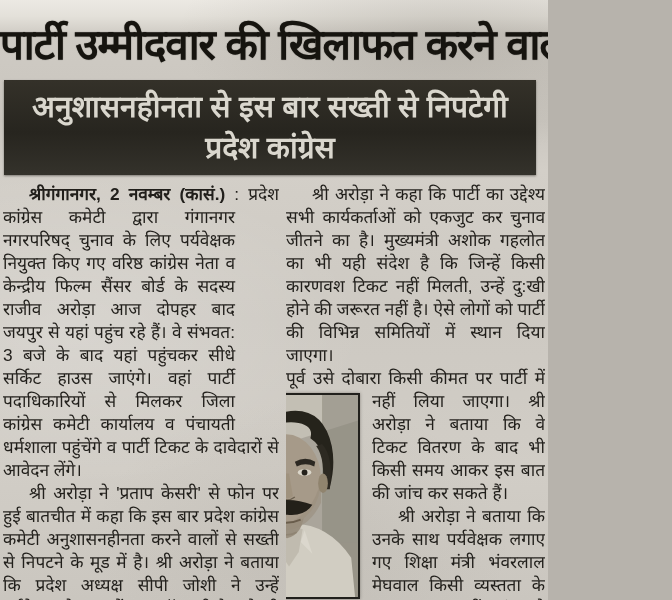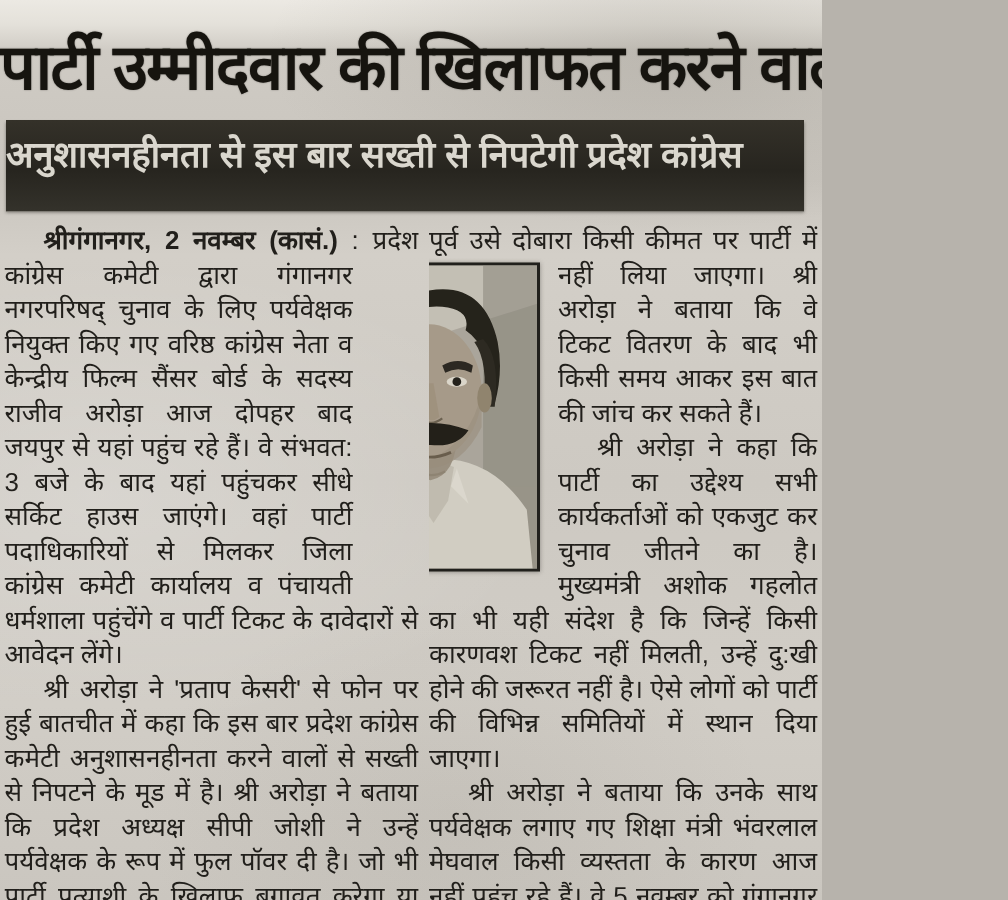--- a/index.html
+++ b/index.html
@@ -17,22 +17,22 @@
   .speck-a{width:9px;height:7px;left:592px;top:6px;transform:rotate(20deg);}
   .speck-b{width:5px;height:4px;left:556px;top:148px;}
   .speck-c{width:4px;height:4px;left:612px;top:100px;}
 
   .headline{padding-top:18px;text-align:center;font-weight:bold;
     font-size:42px;line-height:53px;color:#16140f;letter-spacing:-1px;
     text-shadow:0 0 1px rgba(20,18,14,.55);}
   .headline .hl-line{white-space:nowrap;}
 
   .subhead-bar{margin:9px 12px 0 4px;background:linear-gradient(180deg,#343129 0,#27251f 55%,#34322b 100%);
-    color:#dad7ce;text-align:left;font-size:24px;font-weight:bold;
-    padding:5px 0 23px;box-shadow:0 1px 2px rgba(40,38,32,.5);}
+    color:#dad7ce;text-align:center;font-size:30px;font-weight:bold;
+    padding:5px 0 8px;box-shadow:0 1px 2px rgba(40,38,32,.5);}
 
   .body-cols{display:flex;gap:7px;padding:8px 3px 0 3px;
     font-size:17.3px;line-height:23px;text-align:justify;color:#211f1b;}
   .col{overflow:hidden;}
   .col-left{width:340px;}
   .col-right{width:319px;}
   .para{margin:0;}
   .para.indent{text-indent:26px;}
   .dateline{font-weight:bold;}
 
@@ -71,20 +71,23 @@
       <p class="para indent">
         <span class="spacer-float"></span>
         <span class="dateline">श्रीगंगानगर, 2 नवम्बर (कासं.)</span><span> : प्रदेश कांग्रेस कमेटी द्वारा गंगानगर नगरपरिषद् चुनाव के लिए पर्यवेक्षक नियुक्त किए गए वरिष्ठ कांग्रेस नेता व केन्द्रीय फिल्म सैंसर बोर्ड के सदस्य राजीव अरोड़ा आज दोपहर बाद जयपुर से यहां पहुंच रहे हैं। वे संभवत: 3 बजे के बाद यहां पहुंचकर सीधे सर्किट हाउस जाएंगे। वहां पार्टी पदाधिकारियों से मिलकर जिला कांग्रेस कमेटी कार्यालय व पंचायती धर्मशाला पहुंचेंगे व पार्टी टिकट के दावेदारों से आवेदन लेंगे।</span>
       </p>
       <p class="para indent">
         <span>श्री अरोड़ा ने 'प्रताप केसरी' से फोन पर हुई बातचीत में कहा कि इस बार प्रदेश कांग्रेस कमेटी अनुशासनहीनता करने वालों से सख्ती से निपटने के मूड में है। श्री अरोड़ा ने बताया कि प्रदेश अध्यक्ष सीपी जोशी ने उन्हें पर्यवेक्षक के रूप में फुल पॉवर दी है। जो भी पार्टी प्रत्याशी के खिलाफ बगावत करेगा या भीतरघात करने की कोशिश करेगा, उसे मैं 6 वर्ष के लिए पार्टी से निष्कासित कर दूंगा और 6 वर्ष से</span>
       </p>
     </div>
 
     <div class="col col-right">
+      <p class="para indent">
+        <span>श्री अरोड़ा ने कहा कि पार्टी का उद्देश्य सभी कार्यकर्ताओं को एकजुट कर चुनाव जीतने का है। मुख्यमंत्री अशोक गहलोत का भी यही संदेश है कि जिन्हें किसी कारणवश टिकट नहीं मिलती, उन्हें दु:खी होने की जरूरत नहीं है। ऐसे लोगों को पार्टी की विभिन्न समितियों में स्थान दिया जाएगा।</span>
+      </p>
       <p class="para">
         <span class="photo-float">
           <span class="photo-box" role="img" aria-label="राजीव अरोड़ा">
             <svg viewBox="0 0 141 206" preserveAspectRatio="none">
 
               <rect x="0" y="0" width="141" height="206" fill="#b0aba1"></rect>
               <polygon points="0,0 141,0 141,26 0,70" fill="#cfcabf" opacity="0.85"></polygon>
               <rect x="104" y="0" width="37" height="206" fill="#8d887e" opacity="0.55"></rect>
               <rect x="0" y="150" width="141" height="56" fill="#9d988e" opacity="0.5"></rect>
 
@@ -121,21 +124,18 @@
               <path d="M52,140 L46,164 L58,152 Z" fill="#e4e0d6"></path>
               <path d="M86,138 L94,162 L82,150 Z" fill="#e4e0d6"></path>
 
               <rect x="0" y="0" width="141" height="206" fill="#555049" opacity="0.06"></rect>
             </svg>
           </span>
         </span>
         <span>पूर्व उसे दोबारा किसी कीमत पर पार्टी में नहीं लिया जाएगा। श्री अरोड़ा ने बताया कि वे टिकट वितरण के बाद भी किसी समय आकर इस बात की जांच कर सकते हैं।</span>
       </p>
       <p class="para indent">
-        <span>श्री अरोड़ा ने कहा कि पार्टी का उद्देश्य सभी कार्यकर्ताओं को एकजुट कर चुनाव जीतने का है। मुख्यमंत्री अशोक गहलोत का भी यही संदेश है कि जिन्हें किसी कारणवश टिकट नहीं मिलती, उन्हें दु:खी होने की जरूरत नहीं है। ऐसे लोगों को पार्टी की विभिन्न समितियों में स्थान दिया जाएगा।</span>
-      </p>
-      <p class="para indent">
         <span>श्री अरोड़ा ने बताया कि उनके साथ पर्यवेक्षक लगाए गए शिक्षा मंत्री भंवरलाल मेघवाल किसी व्यस्तता के कारण आज नहीं पहुंच रहे हैं। वे 5 नवम्बर को गंगानगर आएंगे। श्री अरोड़ा हनुमानगढ़ में दोपहर का भोजन ग्रहण करके आएंगे। वहां के पार्टी कार्यकर्ताओं व अरोड़वंश समाज के लोगों ने उनके स्वागत का कार्यक्रम रखा है।</span>
       </p>
     </div>
 
   </div>
 </div>
 
 </body></html>

